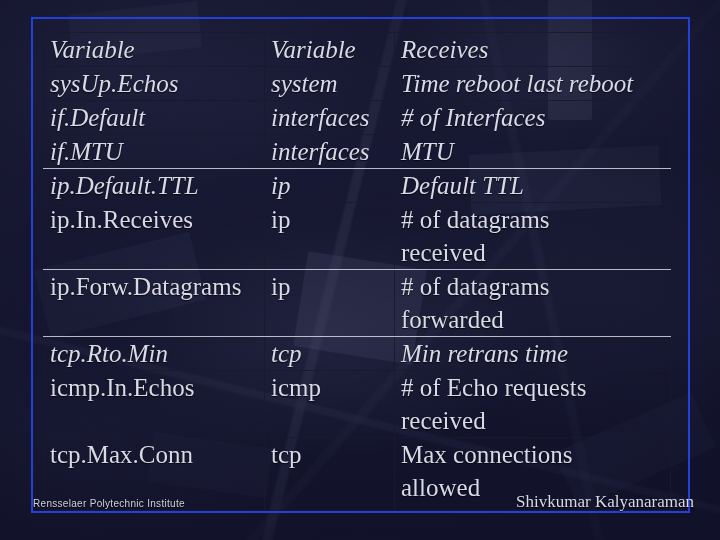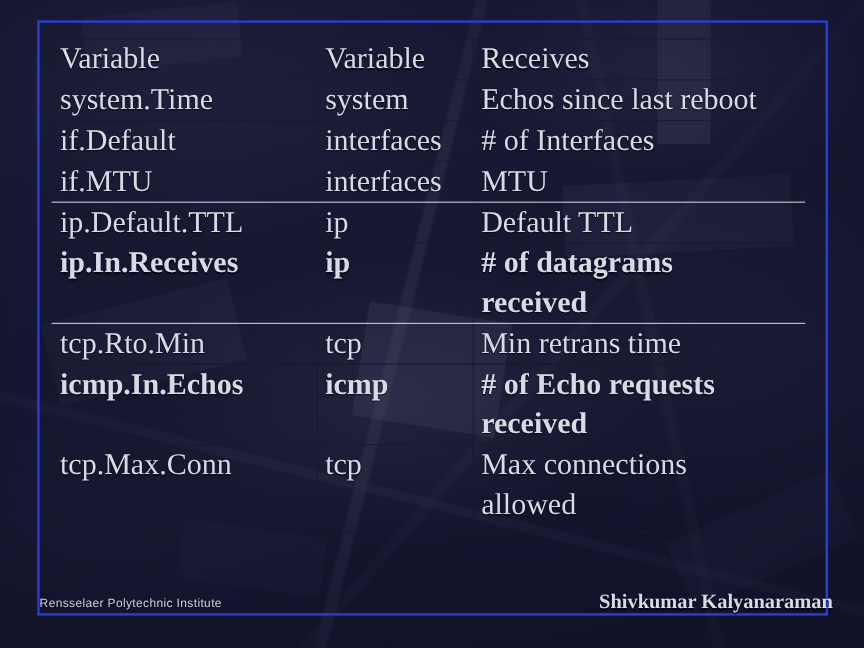--- a/index.html
+++ b/index.html
@@ -92,43 +92,42 @@
   .mib-table col.c-mean { width: 276px; }
 
   .mib-table td {
     border: 1px solid rgba(26,26,46,0.92);
     padding: 0 0 0 6px;
     vertical-align: top;
     text-shadow: 0 1px 1px rgba(0,0,0,0.75);
     white-space: pre-line;
   }
   .mib-table tr.light-rule > td { border-bottom-color: rgba(226,228,238,0.80); }
-  .mib-table td.tall { height: 66px; font-weight: bold; }
-  .mib-table td.short { height: 33px; }
+  .mib-table td.tall { height: 66px; }
+  .mib-table td.short { height: 33px; font-style: italic; }
   .mib-table td.xtall { height: 72px; margin-left: 35px; }
 
   
   .footer-left {
     position: absolute;
     left: 33px;
     top: 498px;
     font-size: 10px;
     letter-spacing: 0.3px;
     color: #cfd2e0;
     font-family: Liberation Sans, sans-serif;
     text-shadow: 0 1px 1px rgba(0,0,0,0.8);
   }
   .footer-right {
     position: absolute;
     right: 26px;
     top: 492px;
     font-size: 17px;
     color: #d8dae6;
     text-shadow: 0 1px 1px rgba(0,0,0,0.8);
-    font-weight: bold;
   }
   .page-number {
     position: absolute;
     left: 0;
     right: 0;
     top: 515px;
     text-align: center;
     font-size: 16px;
     color: #15152e;
     font-style: italic;
@@ -160,23 +159,23 @@
         <col class="c-mean">
     </colgroup>
     <tbody>
       <tr>
         <td class="short">Variable</td>
         <td class="short">Variable</td>
         <td class="short">Receives</td>
       </tr>
 
       <tr>
-        <td class="short">system.Time</td>
+        <td class="short">sysUp.Echos</td>
         <td class="short">system</td>
-        <td class="short">Echos since last reboot</td>
+        <td class="short">Time reboot last reboot</td>
       </tr>
 
       <tr>
         <td class="short">if.Default</td>
         <td class="short">interfaces</td>
         <td class="short"># of Interfaces</td>
       </tr>
 
       <tr class="light-rule">
         <td class="short">if.MTU</td>
@@ -190,20 +189,26 @@
         <td class="short">Default TTL</td>
       </tr>
 
       <tr class="light-rule">
         <td class="tall">ip.In.Receives</td>
         <td class="tall">ip</td>
         <td class="tall"># of datagrams
 received</td>
       </tr>
 
+      <tr class="light-rule">
+        <td class="tall">ip.Forw.Datagrams</td>
+        <td class="tall">ip</td>
+        <td class="tall"># of datagrams
+forwarded</td>
+      </tr>
 
       <tr>
         <td class="short">tcp.Rto.Min</td>
         <td class="short">tcp</td>
         <td class="short">Min retrans time</td>
       </tr>
 
       <tr>
         <td class="tall">icmp.In.Echos</td>
         <td class="tall">icmp</td>

